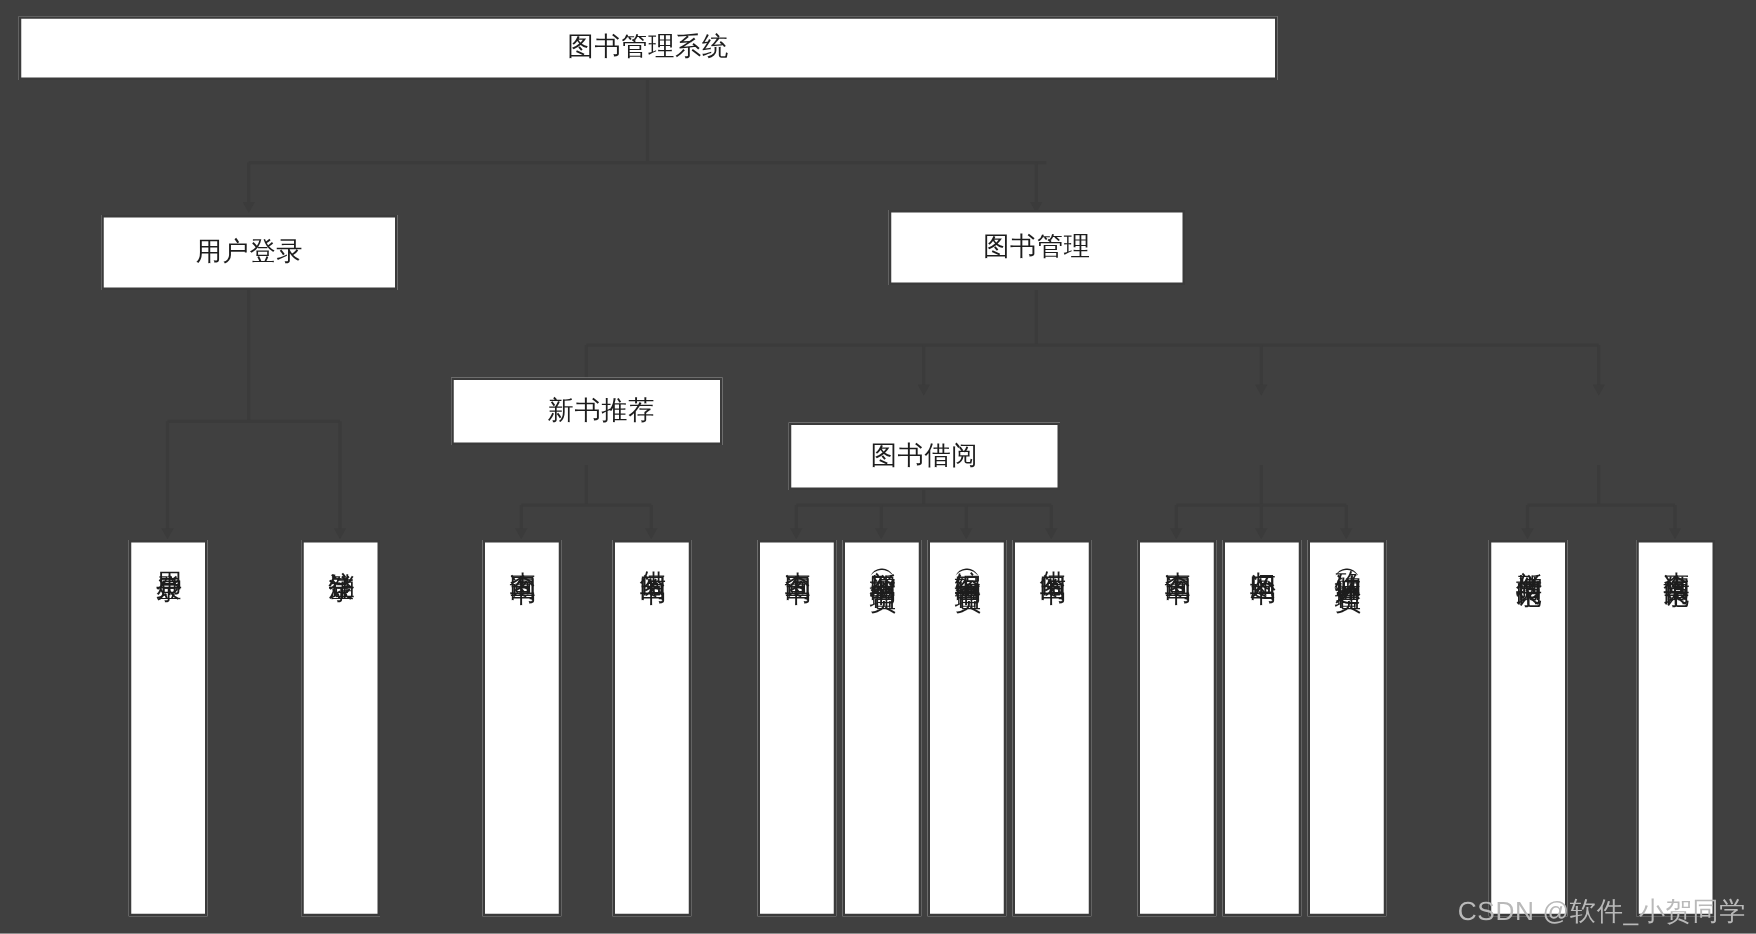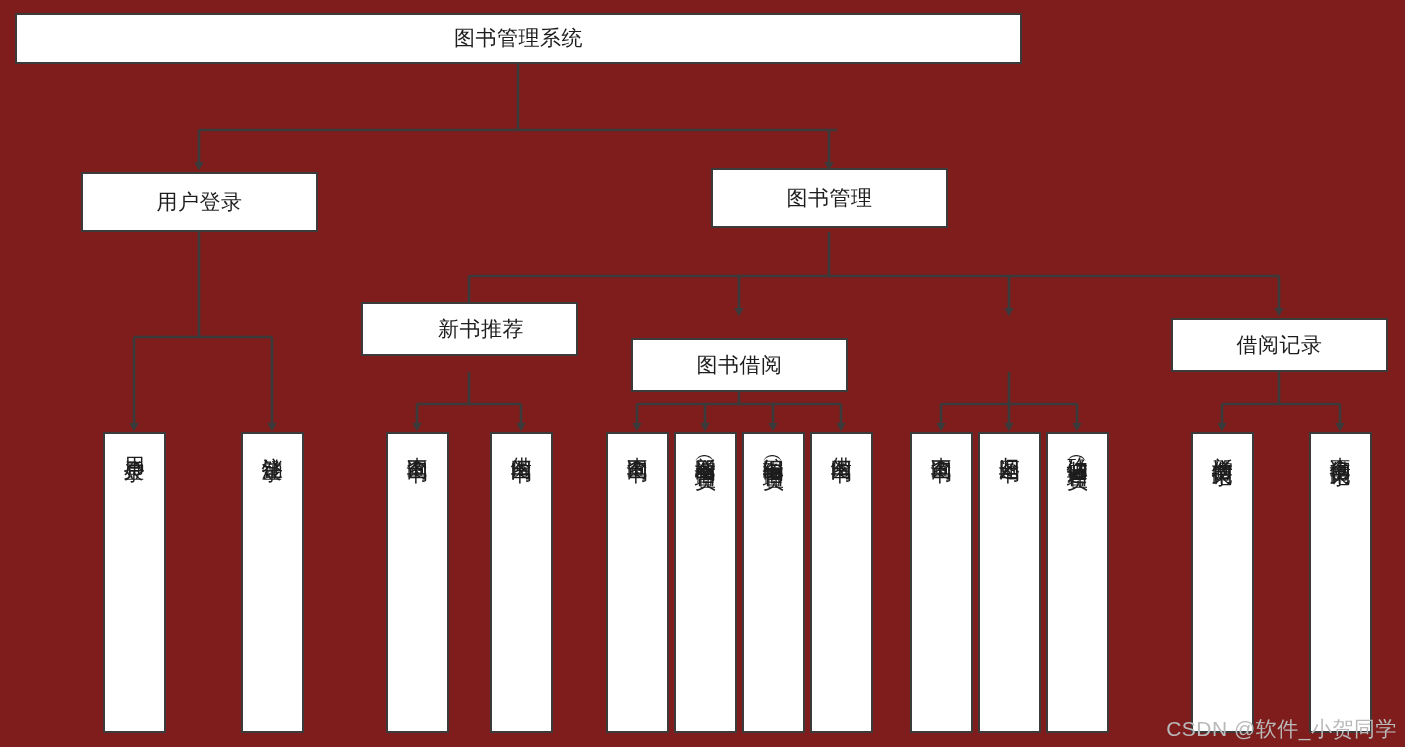--- a/index.html
+++ b/index.html
@@ -9,21 +9,21 @@
     background: #ffffff;
   }
   body {
     font-family: "Liberation Sans", "DejaVu Sans", sans-serif;
     color: #1a1a1a;
   }
   #diagram-canvas {
     position: relative;
     width: 1405px;
     height: 747px;
-    background: #7f1d1d;
+    background: #404040;
     overflow: hidden;
   }
   #edges-layer {
     position: absolute;
     left: 0;
     top: 0;
     width: 1405px;
     height: 747px;
     pointer-events: none;
   }
@@ -139,23 +139,20 @@
 
   <div class="node" style="left:361px; top:302px; width:217px; height:54px;padding-left:23px;">
     <span class="node-label">新书推荐</span>
   </div>
 
   <div class="node" style="left:631px; top:318px; width:217px; height:54px;margin-top:20px;">
     <span class="node-label">图书借阅</span>
   </div>
 
 
-  <div class="node" style="left:1171px; top:318px; width:217px; height:54px;">
-    <span class="node-label">借阅记录</span>
-  </div>
 
   <div class="node leaf" style="left:103px; top:432px; width:63px; height:301px;">
     <span class="node-label">用户登录</span>
   </div>
 
   <div class="node leaf" style="left:241px; top:432px; width:63px; height:301px;">
     <span class="node-label">注销登录</span>
   </div>
 
   <div class="node leaf" style="left:386px; top:432px; width:63px; height:301px;">

